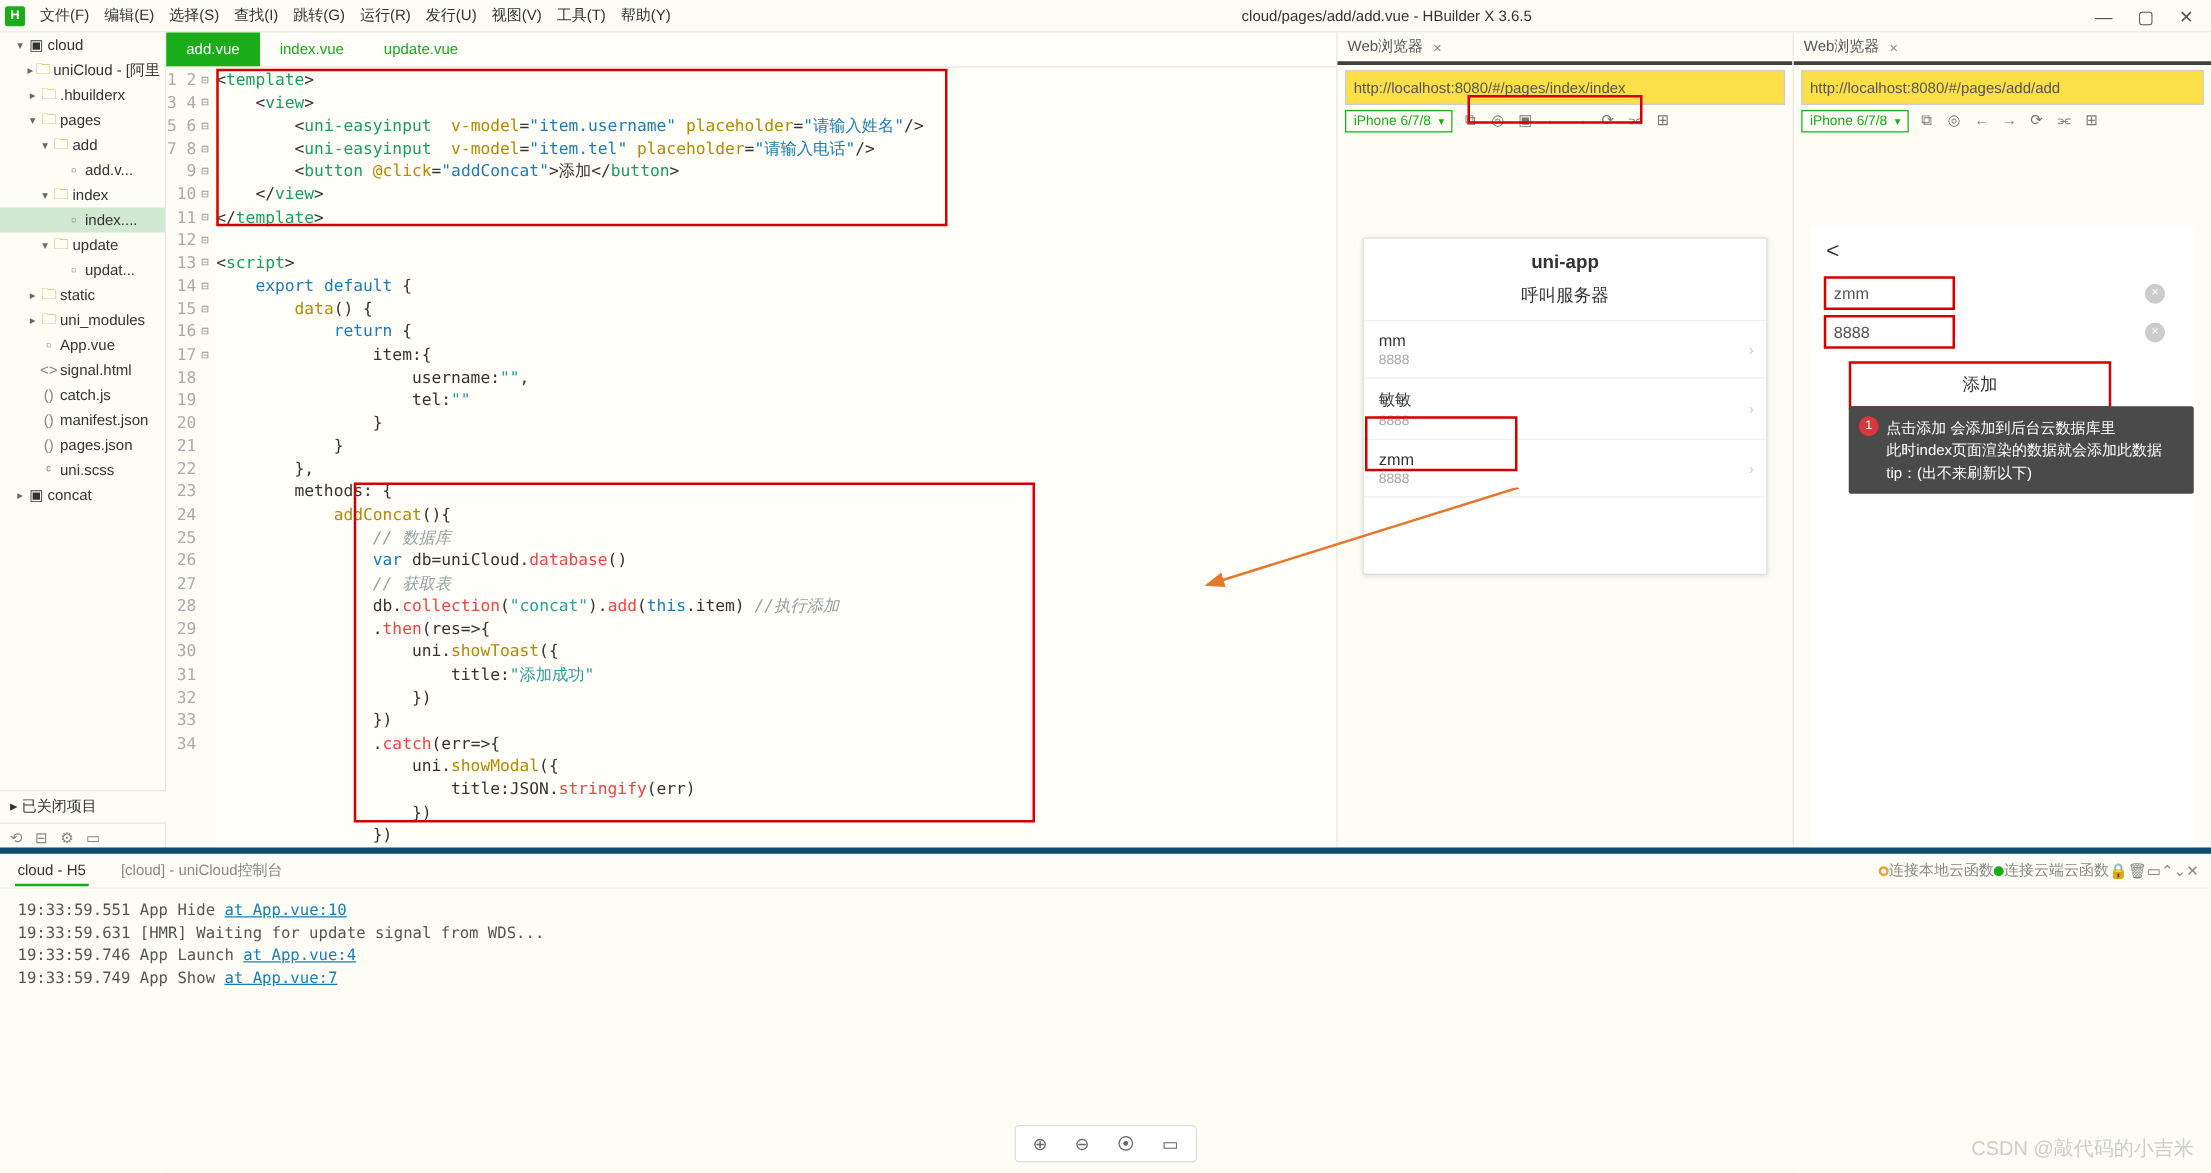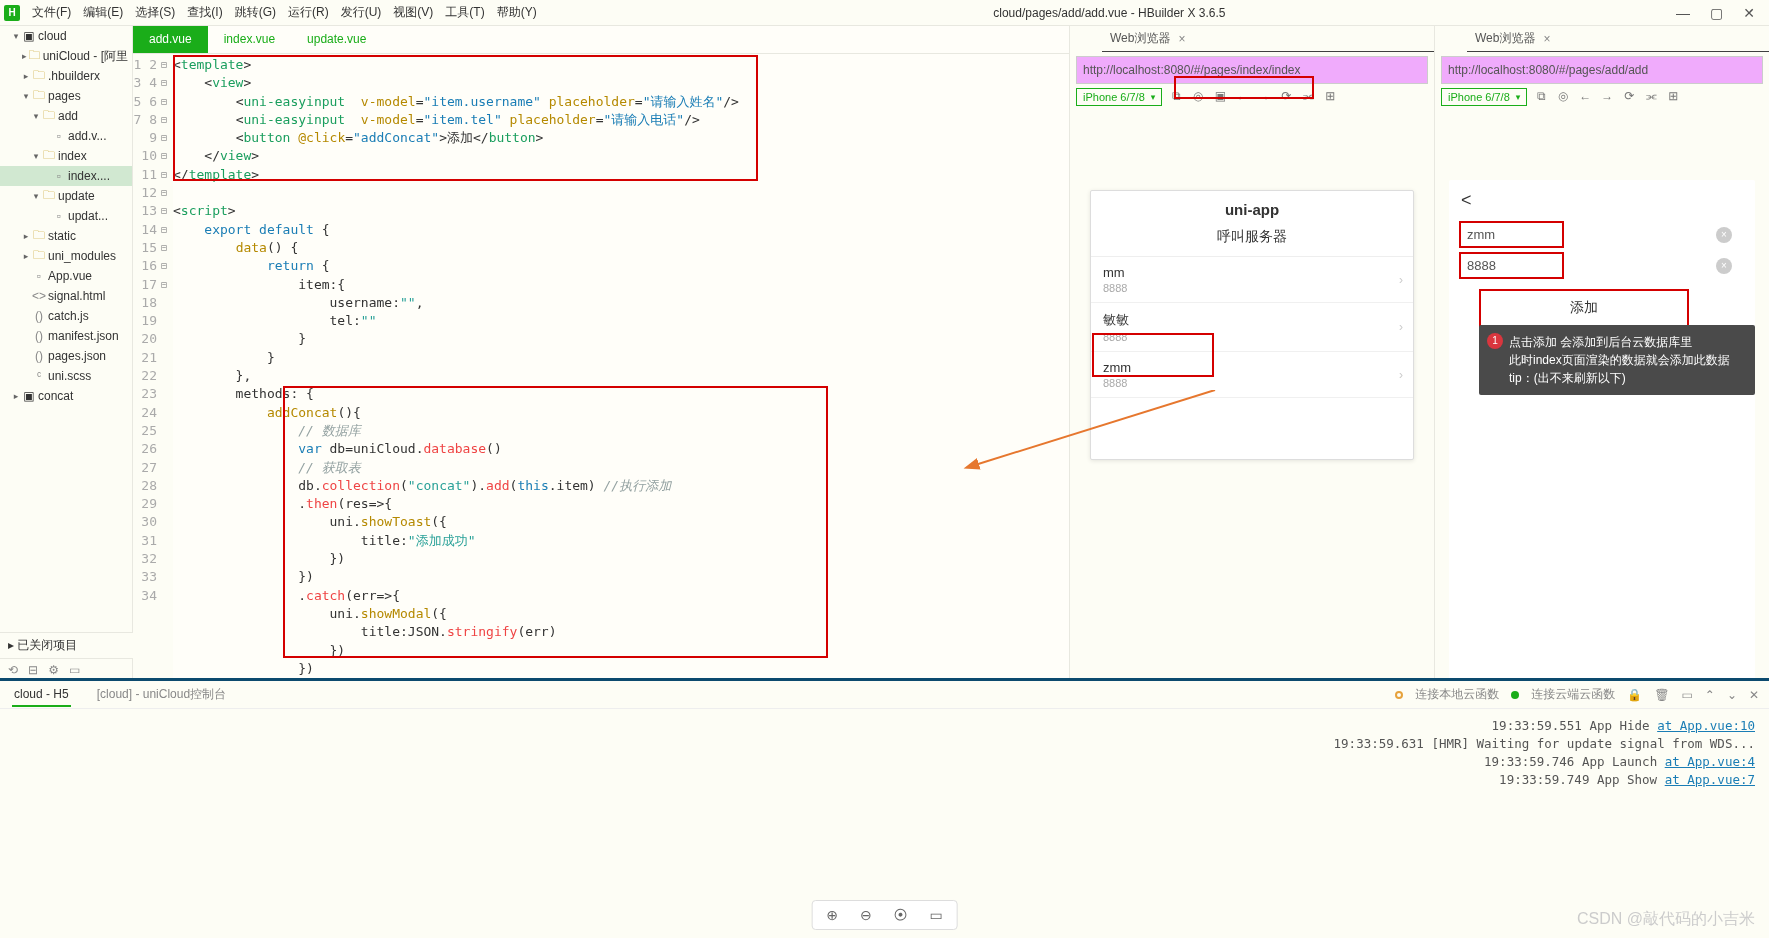--- a/index.html
+++ b/index.html
@@ -38,24 +38,24 @@
   .code .c { color: #93a1a1; font-style: italic; } 
   .code .f { color: #b58900; } 
   .code .m { color: #ef4444; }
   .code .p { color: #333; }
 
   .redbox { position: absolute; border: 2px solid #d40000; pointer-events: none; }
 
   .right-panels { display: flex; }
   .browser-pane { width: 365px; border-left: 1px solid #e8e8e0; background: #fdfdf5; display: flex; flex-direction: column; position: relative; }
   .browser-pane.second { width: 335px; }
-  .btab { display: flex; height: 26px; border-bottom: 1px solid #404040; align-items: center; padding: 0 8px; gap: 8px; margin-left: 32px; }
+  .btab { display: flex; height: 26px; border-bottom: 3px solid #404040; align-items: center; padding: 0 8px; gap: 8px; }
   .btab-title { color: #555; }
   .btab-close { color: #888; }
-  .url-bar { height: 28px; border: 1px solid #ccc; margin: 4px 6px 0 6px; display: flex; align-items: center; padding: 0 6px; color: #555; background: #f0abfc; font-size: 12px; }
+  .url-bar { height: 28px; border: 1px solid #ccc; margin: 4px 6px 0 6px; display: flex; align-items: center; padding: 0 6px; color: #555; background: #fde047; font-size: 12px; }
   .url-red { position: absolute; border: 2px solid #d40000; pointer-events: none; }
   .toolbar-row { display: flex; align-items: center; gap: 6px; padding: 4px 6px; }
   .device-sel { border: 1px solid #1aad19; color: #1aad19; padding: 2px 6px; display: flex; align-items: center; gap: 6px; font-size: 11px; }
   .tbico { width: 16px; height: 16px; text-align: center; color: #777; font-size: 12px; }
 
   .phone-frame { background: #fff; border: 1px solid #ddd; margin: 80px 20px 0 20px; height: 270px; border-radius: 2px; box-shadow: 0 1px 4px rgba(0,0,0,.1); position: relative; }
   .phone-header { text-align: center; padding: 10px 0 4px; font-weight: bold; font-size: 15px; }
   .phone-sub { text-align: center; padding: 6px 0 10px; font-size: 14px; color: #333; border-bottom: 1px solid #eee; }
   .list-item { padding: 8px 12px; border-bottom: 1px solid #f0f0f0; position: relative; }
   .list-item .n { color: #333; font-size: 13px; }
@@ -63,25 +63,25 @@
   .list-item .arr { position: absolute; right: 10px; top: 50%; transform: translateY(-50%); color: #ccc; }
 
   .phone-frame2 { background: #fff; margin: 70px 14px 0 14px; height: 520px; border-radius: 2px; position: relative; }
   .back-ch { padding: 10px 12px 6px; font-size: 18px; color: #333; }
   .inp-row { margin: 4px 10px; border: 2px solid #d40000; padding: 4px 6px; color: #555; font-size: 13px; position: relative; }
   .inp-row .clr { position: absolute; right: -170px; top: 4px; width: 16px; height: 16px; border-radius: 50%; background: #ccc; color: #fff; text-align: center; line-height: 16px; font-size: 10px; }
   .add-btn { margin: 10px 20px 0 30px; border: 2px solid #d40000; text-align: center; padding: 8px 0; font-size: 14px; width: 210px; }
   .tooltip-box { position: absolute; top: 145px; left: 30px; right: 0; background: #4a4a4a; color: #fff; padding: 8px 10px 8px 30px; font-size: 12px; line-height: 18px; border-radius: 2px; }
   .tip-badge { position: absolute; left: 8px; top: 8px; width: 16px; height: 16px; border-radius: 50%; background: #d9363e; color: #fff; text-align: center; line-height: 16px; font-size: 10px; }
 
-  .console-area { position: absolute; bottom: 0; left: 0; right: 0; height: 260px; border-top: 3px solid #0c4a6e; background: #fdfdf5; text-align: right; }
+  .console-area { position: absolute; bottom: 0; left: 0; right: 0; height: 260px; border-top: 5px solid #0c4a6e; background: #fdfdf5; }
   .console-tabs { display: flex; height: 28px; align-items: center; border-bottom: 1px solid #eee; padding: 0 12px; gap: 24px; position: relative; }
   .ctab { color: #888; padding: 4px 2px; }
   .ctab.active { color: #333; border-bottom: 2px solid #1aad19; }
-  .status-r { position: absolute; right: 10px; display: flex; align-items: center; gap: 12px; color: #888; }
+  .status-r { position: absolute; right: 10px; display: flex; align-items: center; color: #888; }
   .dot-y { width: 8px; height: 8px; border-radius: 50%; border: 2px solid #e6a23c; }
   .dot-g { width: 8px; height: 8px; border-radius: 50%; background: #1aad19; }
   .console-body { font-family: Consolas, monospace; font-size: 12.5px; padding: 8px 14px; color: #555; line-height: 18px; }
   .console-body .lnk { color: #1a7db5; text-decoration: underline; }
 
   .zoom-bar { position: absolute; left: 50%; transform: translateX(-50%); bottom: 8px; display: flex; gap: 22px; padding: 6px 14px; border: 1px solid #ddd; border-radius: 4px; background: #fff; color: #666; font-size: 14px; }
   .watermark { position: absolute; right: 14px; bottom: 8px; color: #ccc; font-size: 16px; }
 
   svg.arrow { position: absolute; pointer-events: none; }
 </style>

